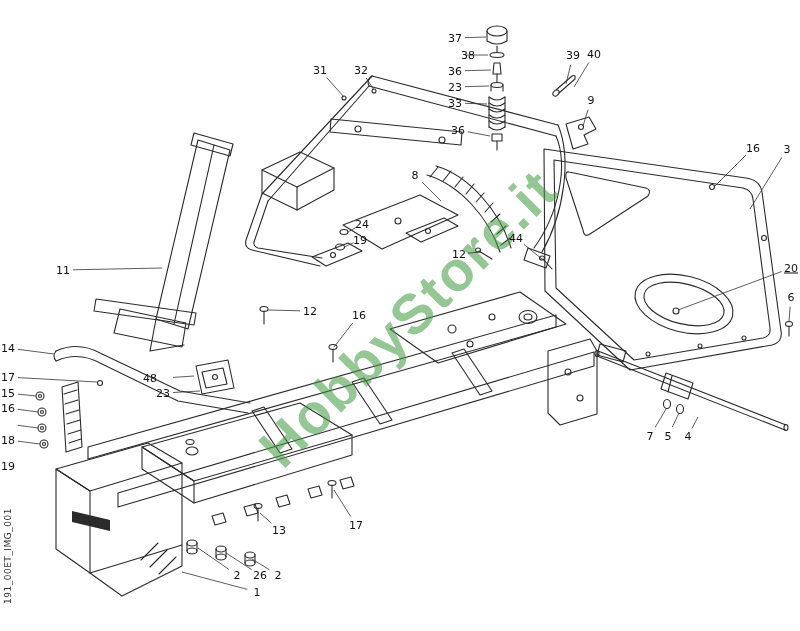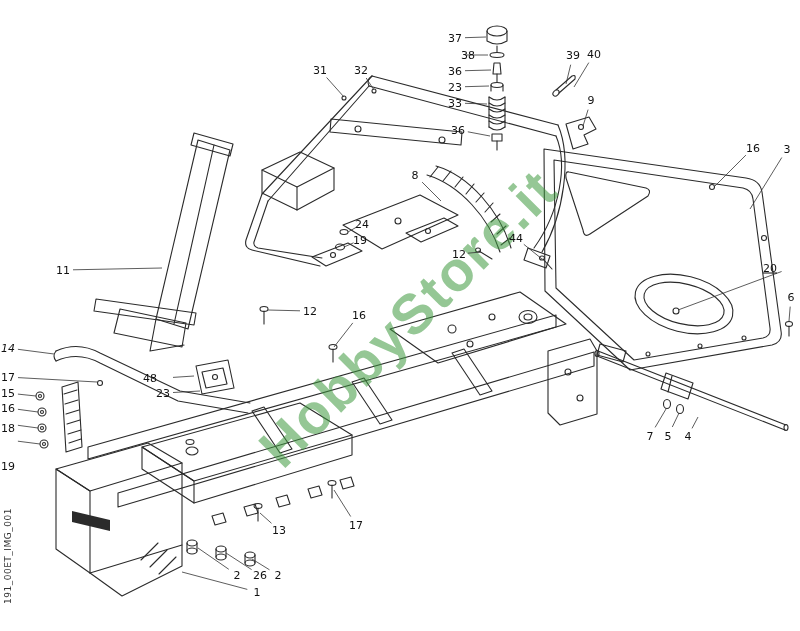--- a/index.html
+++ b/index.html
@@ -274,31 +274,31 @@
       <span class="callout" style="left: 320px; top: 70px;">31</span>
       <span class="callout" style="left: 361px; top: 70px;">32</span>
       <span class="callout" style="left: 591px; top: 100px;">9</span>
       <span class="callout" style="left: 753px; top: 148px;">16</span>
       <span class="callout" style="left: 787px; top: 149px;">3</span>
       <span class="callout" style="left: 415px; top: 175px;">8</span>
       <span class="callout" style="left: 362px; top: 224px;">24</span>
       <span class="callout" style="left: 360px; top: 240px;">19</span>
       <span class="callout" style="left: 459px; top: 254px;">12</span>
       <span class="callout" style="left: 516px; top: 238px;">44</span>
-      <span class="callout" style="left: 770px; top: 268px; text-decoration: underline;">20</span>
+      <span class="callout" style="left: 791px; top: 268px; text-decoration: underline;">20</span>
       <span class="callout" style="left: 791px; top: 297px;">6</span>
       <span class="callout" style="left: 63px; top: 270px;">11</span>
       <span class="callout" style="left: 310px; top: 311px;">12</span>
       <span class="callout" style="left: 359px; top: 315px;">16</span>
-      <span class="callout" style="left: 8px; top: 348px; font-style: italic;">14</span>
+      <span class="callout" style="left: 8px; top: 348px;">14</span>
       <span class="callout" style="left: 8px; top: 377px;">17</span>
       <span class="callout" style="left: 8px; top: 393px;">15</span>
       <span class="callout" style="left: 8px; top: 408px;">16</span>
       <span class="callout" style="left: 8px; top: 424px; margin-top: 42px;">19</span>
-      <span class="callout" style="left: 8px; top: 428px;">18</span>
+      <span class="callout" style="left: 8px; top: 440px;">18</span>
       <span class="callout" style="left: 150px; top: 378px;">48</span>
       <span class="callout" style="left: 163px; top: 393px;">23</span>
       <span class="callout" style="left: 650px; top: 436px;">7</span>
       <span class="callout" style="left: 668px; top: 436px;">5</span>
       <span class="callout" style="left: 688px; top: 436px;">4</span>
       <span class="callout" style="left: 279px; top: 530px;">13</span>
       <span class="callout" style="left: 356px; top: 525px;">17</span>
       <span class="callout" style="left: 237px; top: 575px;">2</span>
       <span class="callout" style="left: 260px; top: 575px;">26</span>
       <span class="callout" style="left: 278px; top: 575px;">2</span>

